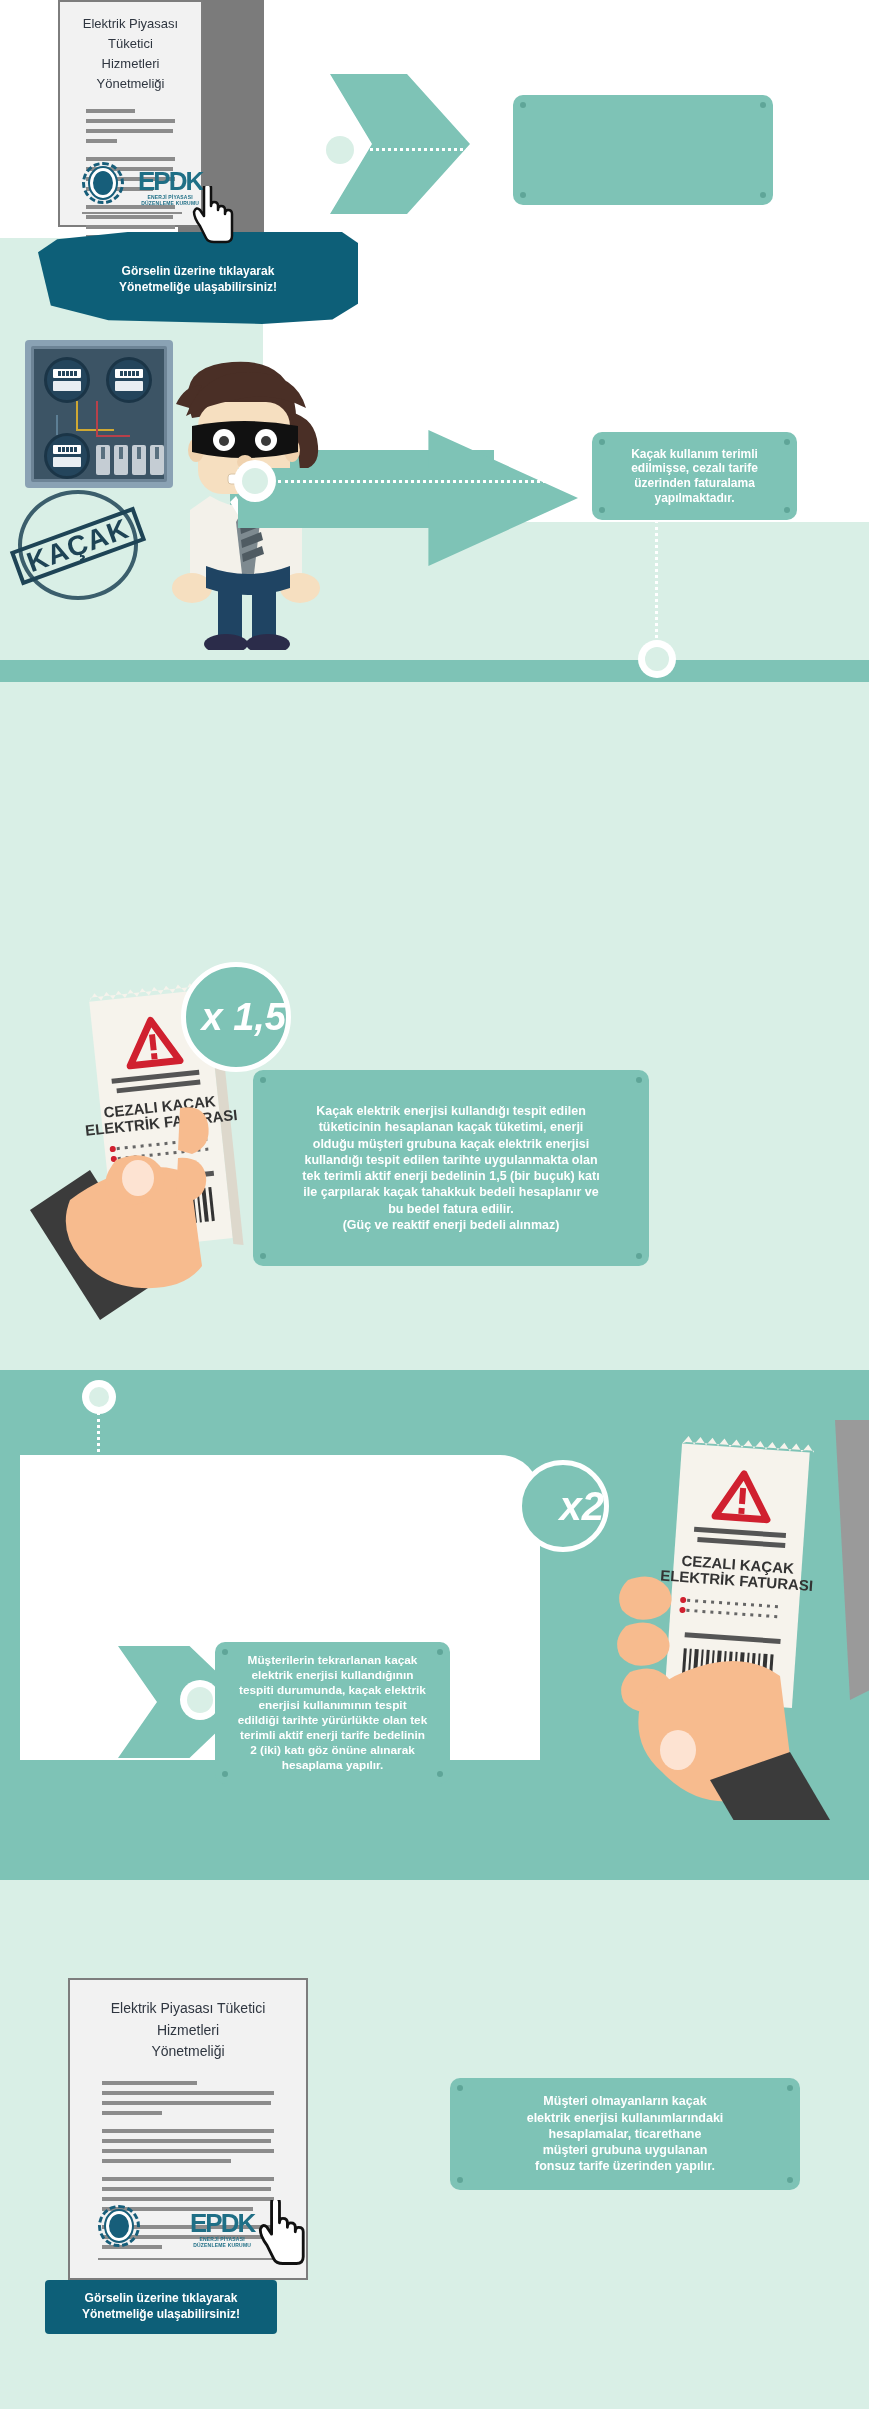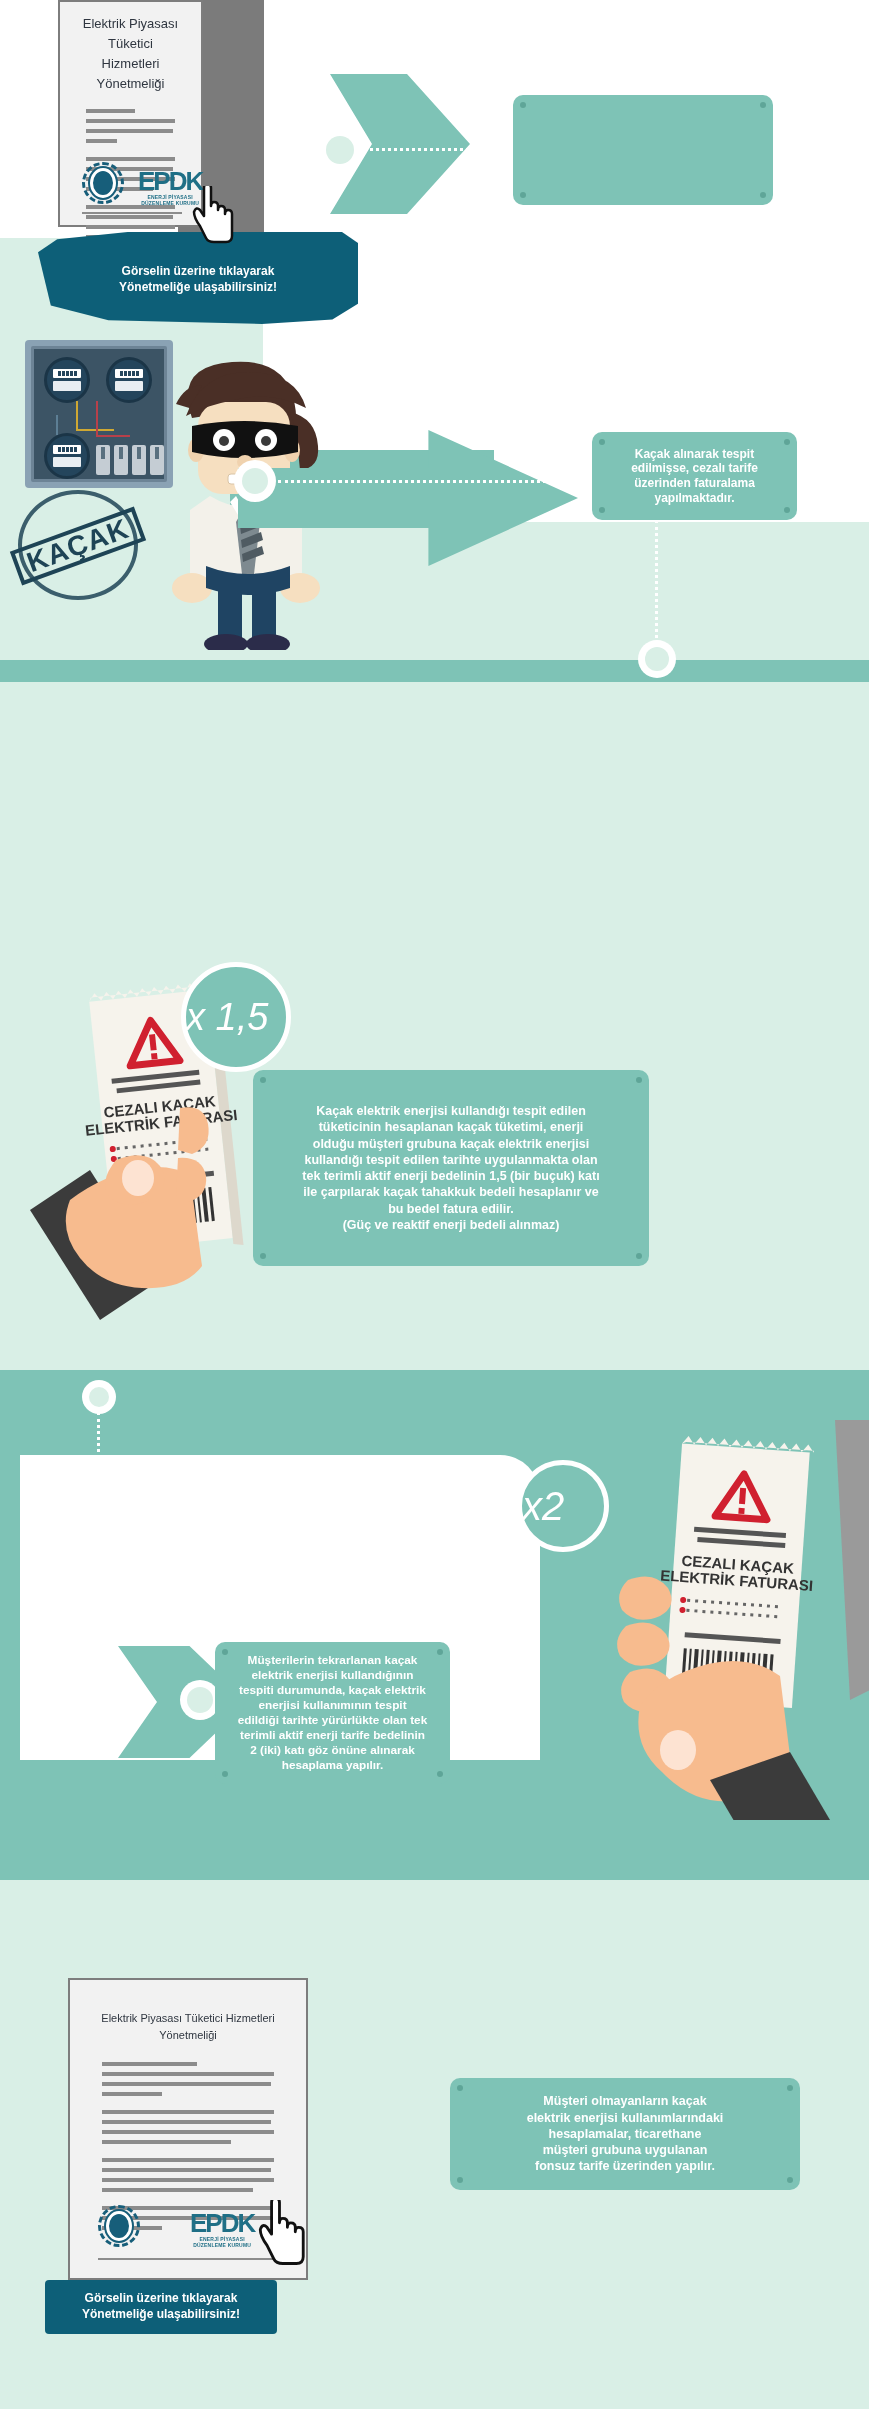--- a/index.html
+++ b/index.html
@@ -177,22 +177,22 @@
     font-family:"Liberation Sans", sans-serif;
   }
 
   
   .thief{ position:absolute; }
 
   .multiplier{
     position:absolute;border-radius:50%;
     background:#7ec3b6;
     border:5px solid #ffffff;
-    color:#ffffff;font-weight:normal;
-    display:flex;align-items:center;justify-content:flex-start;
+    color:#ffffff;font-weight:bold;
+    display:flex;align-items:center;justify-content:flex-end;
     font-style:italic;
   }
 </style>
 </head>
 <body>
 
 <div class="stage">
 
   <div class="bg bg-white" style="left:0;top:0;width:869px;height:300px;"></div>
   <div class="bg bg-dark" style="left:178px;top:0;width:85px;height:245px;"></div>
@@ -376,21 +376,21 @@
         <i style="width:26px;height:26px;"></i>
       </div>
     <div class="dots" style="left:278px;top:150px;width:305px;"></div>
 
     <div class="callout" style="left:592px;top:102px;width:205px;height:88px;font-size:12px;">
       <span class="screw tl"></span>
       <span class="screw tr"></span>
       <span class="screw bl"></span>
       <span class="screw br"></span>
       <div>
-        <div>Kaçak alınarak tespit</div>
+        <div>Kaçak kullanım terimli</div>
         <div>edilmişse, cezalı tarife</div>
         <div>üzerinden faturalama</div>
         <div>yapılmaktadır.</div>
       </div>
     </div>
 
     <div class="dots vert" style="left:655px;top:190px;height:130px;"></div>
     <div class="knob" style="left:638px;top:310px;width:38px;height:38px;">
         <i style="width:24px;height:24px;"></i>
       </div>
@@ -557,21 +557,21 @@
       <path d="M40 286 q-8 40 22 66 q34 36 80 28 q40 -8 48 -44 l-10 -80 q-30 -22 -72 -12 q-48 12 -68 42 Z" fill="#f7bb8e"></path>
       <ellipse cx="78" cy="330" rx="18" ry="20" fill="#fde3d2"></ellipse>
 
       <path d="M110 360 l80 -28 l40 68 l-80 28 Z" fill="#3b3b3b"></path>
     </svg>
   </div>
 
   <div style="position:absolute;left:0;top:1880px;width:869px;height:529px;">
 
     <div class="doc" style="left:68px;top:98px;width:240px;height:302px;">
-      <div class="doc-title" style="margin-top:30px;font-size:11px;">
+      <div class="doc-title" style="margin-top:18px;font-size:14px;">
         <div>Elektrik Piyasası Tüketici Hizmetleri</div>
         <div>Yönetmeliği</div>
       </div>
       <div class="lines" style="margin-top:18px;padding:0 32px;">
         <div class="ln w55"></div>
           <div class="ln w100"></div>
           <div class="ln w98"></div>
           <div class="ln w35"></div>
         <div class="ln w100 gap"></div>
           <div class="ln w98"></div>

